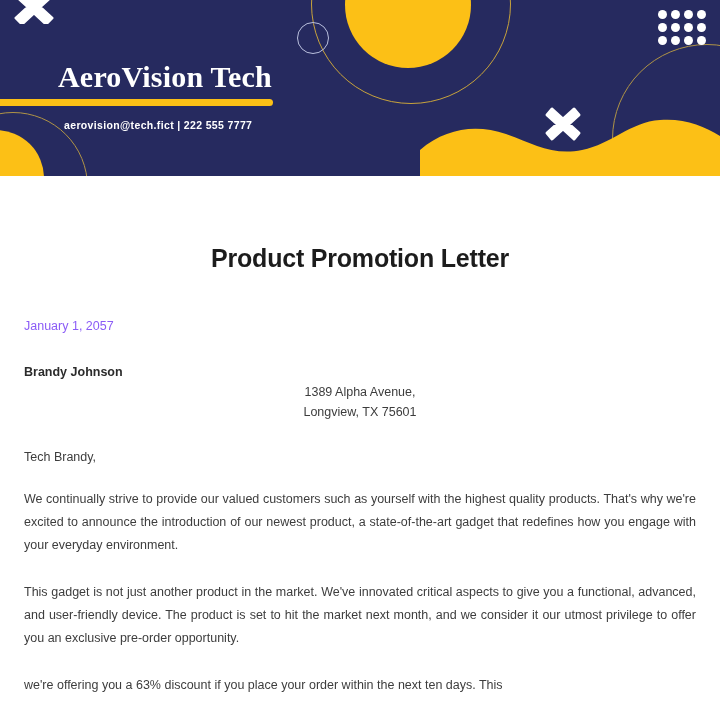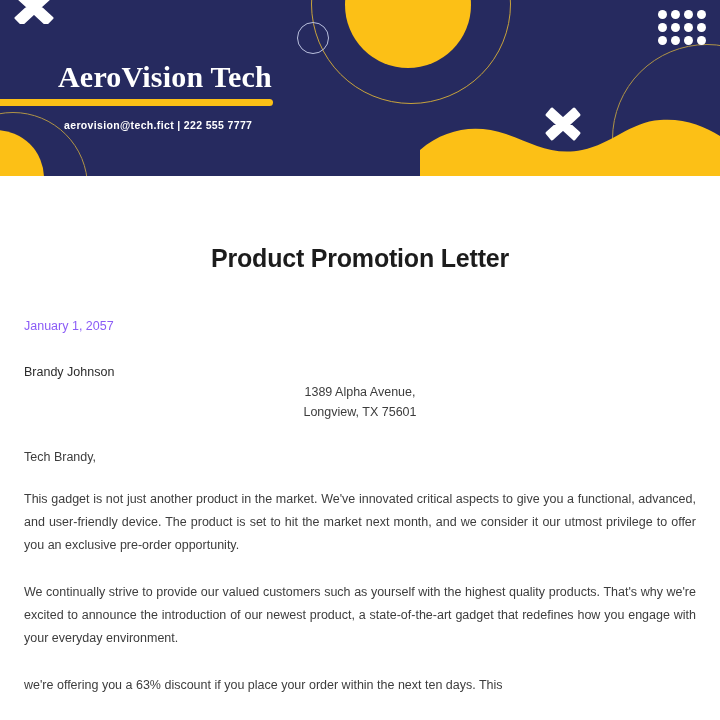--- a/index.html
+++ b/index.html
@@ -196,21 +196,21 @@
 
   .recipient {
     margin: 0;
     padding-top: 26px;
     font-size: 12.5px;
     color: #3d3d3d;
     line-height: 1.62;
   }
   .recipient-name {
     display: block;
-    font-weight: 400;
+    font-weight: 700;
     color: #2b2b2b;
   }
   .recipient-line { display: block; text-align: center; }
 
   .salutation {
     margin: 0;
     padding-top: 27px;
     font-size: 12.5px;
     color: #3d3d3d;
   }
@@ -279,18 +279,18 @@
     <p class="letter-date">January 1, 2057</p>
 
     <div class="recipient">
       <span class="recipient-name">Brandy Johnson</span>
       <span class="recipient-line">1389 Alpha Avenue,</span>
       <span class="recipient-line">Longview, TX 75601</span>
     </div>
 
     <p class="salutation">Tech Brandy,</p>
 
+    <p class="para">We continually strive to provide our valued customers such as yourself with the highest quality products. That's why we're excited to announce the introduction of our newest product, a state-of-the-art gadget that redefines how you engage with your everyday environment.</p>
     <p class="para">This gadget is not just another product in the market. We've innovated critical aspects to give you a functional, advanced, and user-friendly device. The product is set to hit the market next month, and we consider it our utmost privilege to offer you an exclusive pre-order opportunity.</p>
-    <p class="para">We continually strive to provide our valued customers such as yourself with the highest quality products. That's why we're excited to announce the introduction of our newest product, a state-of-the-art gadget that redefines how you engage with your everyday environment.</p>
     <p class="para">we're offering you a 63% discount if you place your order within the next ten days. This</p>
   </div>
 
 </div>
 
 </body></html>

